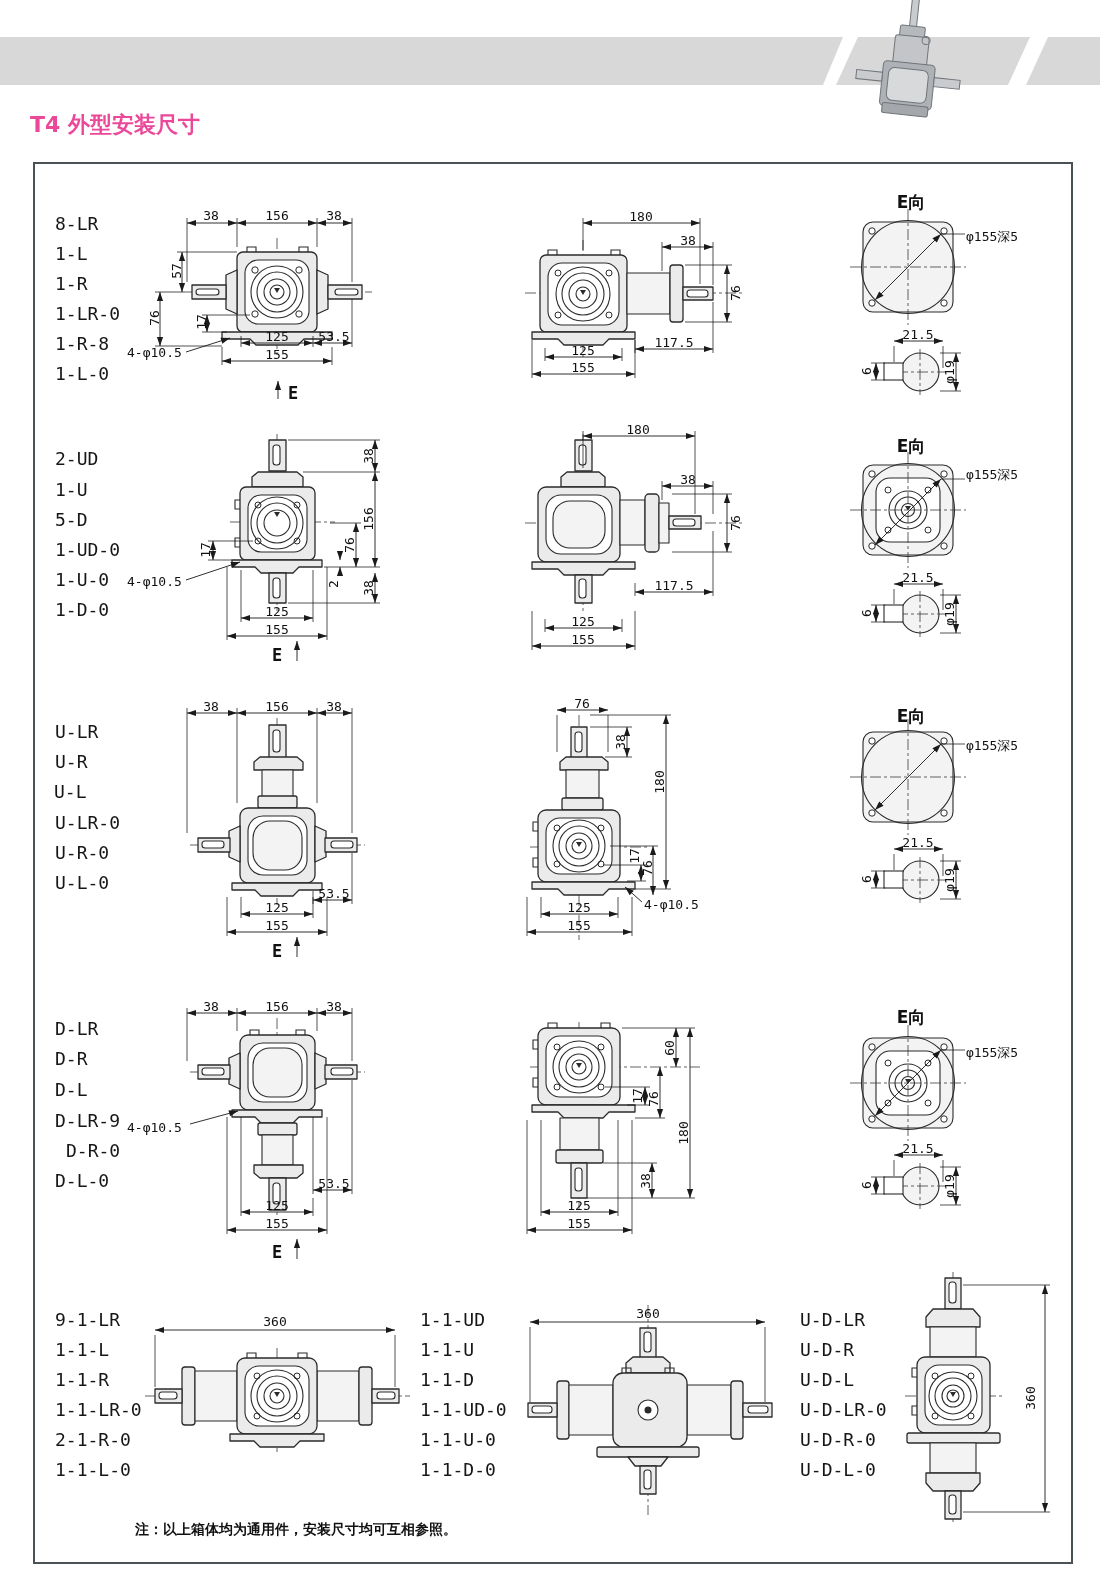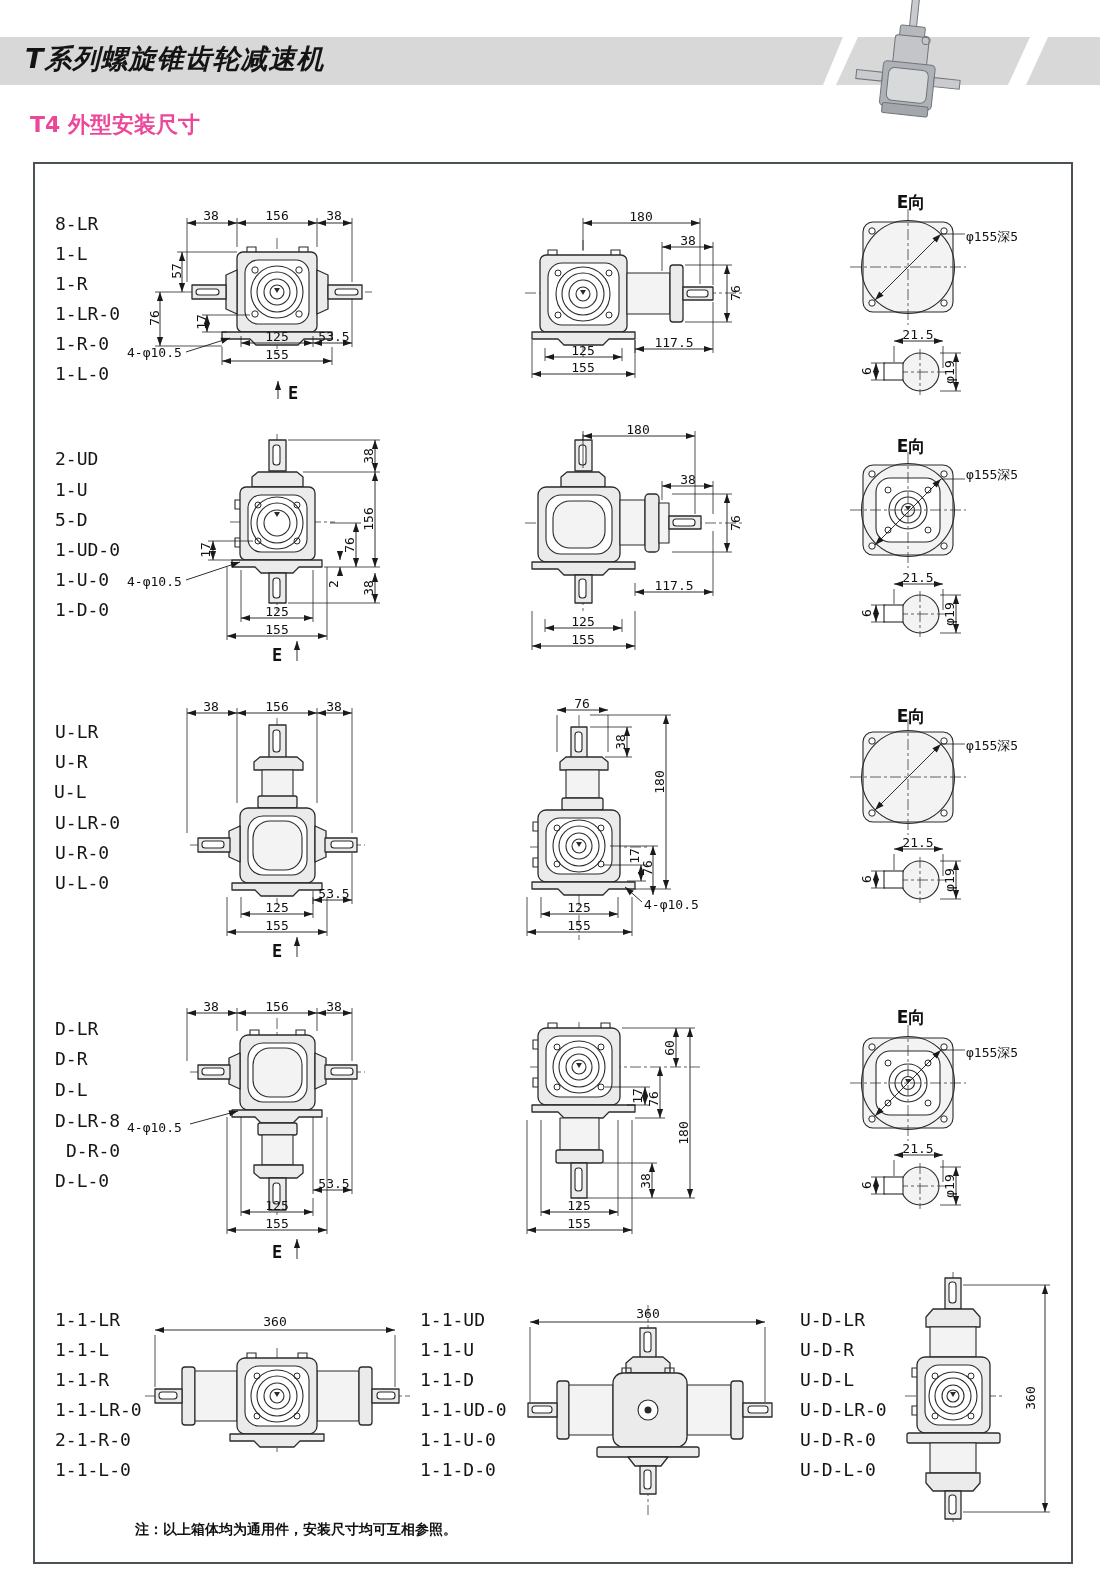--- a/index.html
+++ b/index.html
@@ -34,21 +34,20 @@
   .k{fill:#2b2b2b;}
 </style>
 </head>
 <body>
 
 <div class="page">
 
   <div class="stripe" style="left:0;top:37px;width:843px;height:48px;clip-path:polygon(0 0,100% 0,823px 100%,0 100%);"></div>
   <div class="stripe" style="left:836px;top:37px;width:194px;height:48px;clip-path:polygon(22px 0,194px 0,172px 100%,0 100%);"></div>
   <div class="stripe" style="left:1026px;top:37px;width:74px;height:48px;clip-path:polygon(22px 0,74px 0,74px 100%,0 100%);"></div>
-  <span class="banner-title">T系列螺旋锥齿轮减速机</span>
   <span class="page-title">T4 外型安装尺寸</span>
 
   <svg class="art" style="left:845px;top:0;" width="140" height="125" viewBox="0 0 140 125">
     <g transform="rotate(6 65 60)" stroke="#70757a" stroke-width="1">
       <rect x="61" y="-6" width="7" height="34" fill="#c9cbce"></rect>
       <rect x="52" y="26" width="25" height="11" rx="2" fill="#b6b9bc"></rect>
       <rect x="48" y="36" width="34" height="29" rx="3" fill="#c3c5c8"></rect>
       <circle cx="79" cy="39" r="4" fill="none"></circle>
       <rect x="39" y="63" width="52" height="45" rx="4" fill="#aeb1b5"></rect>
       <rect x="45" y="69" width="40" height="33" rx="6" fill="#d7d9db"></rect>
@@ -524,21 +523,21 @@
       <path class="e" d="M963,1285 H1050 M963,1512 H1050"></path>
       <path class="d" marker-start="url(#ar)" marker-end="url(#ar)" d="M1045,1285 V1512"></path>
     </g>
   </svg>
 
   <div>
     <span class="model" style="left:55px;top:213px">8-LR</span>
     <span class="model" style="left:55px;top:243px">1-L</span>
     <span class="model" style="left:55px;top:273px">1-R</span>
     <span class="model" style="left:55px;top:303px">1-LR-0</span>
-    <span class="model" style="left:55px;top:333px">1-R-0</span>
+    <span class="model" style="left:55px;top:333px">1-R-8</span>
     <span class="model" style="left:55px;top:363px">1-L-0</span>
     <span class="t" style="left:211px;top:208px">38</span>
     <span class="t" style="left:277px;top:208px">156</span>
     <span class="t" style="left:334px;top:208px">38</span>
     <span class="tv" style="left:176px;top:271px">57</span>
     <span class="tv" style="left:154px;top:318px">76</span>
     <span class="tv" style="left:201px;top:322px">17</span>
     <span class="tl" style="left:127px;top:345px">4-φ10.5</span>
     <span class="t" style="left:277px;top:329px">125</span>
     <span class="t" style="left:334px;top:329px">53.5</span>
@@ -613,21 +612,21 @@
     <span class="tl" style="left:966px;top:737px">φ155深5</span>
     <span class="t" style="left:918px;top:835px">21.5</span>
     <span class="tv" style="left:866px;top:879px">6</span>
     <span class="tv" style="left:949px;top:880px">φ19</span>
   </div>
 
   <div>
     <span class="model" style="left:55px;top:1018px">D-LR</span>
     <span class="model" style="left:55px;top:1048px">D-R</span>
     <span class="model" style="left:55px;top:1079px">D-L</span>
-    <span class="model" style="left:55px;top:1110px">D-LR-8</span>
+    <span class="model" style="left:55px;top:1110px">D-LR-9</span>
     <span class="model" style="left:66px;top:1140px">D-R-0</span>
     <span class="model" style="left:55px;top:1170px">D-L-0</span>
     <span class="t" style="left:211px;top:999px">38</span>
     <span class="t" style="left:277px;top:999px">156</span>
     <span class="t" style="left:334px;top:999px">38</span>
     <span class="tl" style="left:127px;top:1120px">4-φ10.5</span>
     <span class="t" style="left:334px;top:1176px">53.5</span>
     <span class="t" style="left:277px;top:1198px">125</span>
     <span class="t" style="left:277px;top:1216px">155</span>
     <span class="earrow" style="left:272px;top:1242px">E</span>
@@ -639,21 +638,21 @@
     <span class="t" style="left:579px;top:1198px">125</span>
     <span class="t" style="left:579px;top:1216px">155</span>
     <span class="ev" style="left:911px;top:1006px">E向</span>
     <span class="tl" style="left:966px;top:1044px">φ155深5</span>
     <span class="t" style="left:918px;top:1141px">21.5</span>
     <span class="tv" style="left:866px;top:1185px">6</span>
     <span class="tv" style="left:949px;top:1186px">φ19</span>
   </div>
 
   <div>
-    <span class="model" style="left:55px;top:1309px">1-1-LR</span>
+    <span class="model" style="left:55px;top:1309px">9-1-LR</span>
     <span class="model" style="left:55px;top:1339px">1-1-L</span>
     <span class="model" style="left:55px;top:1369px">1-1-R</span>
     <span class="model" style="left:55px;top:1399px">1-1-LR-0</span>
     <span class="model" style="left:55px;top:1429px">2-1-R-0</span>
     <span class="model" style="left:55px;top:1459px">1-1-L-0</span>
     <span class="t" style="left:275px;top:1314px">360</span>
 
     <span class="model" style="left:420px;top:1309px">1-1-UD</span>
     <span class="model" style="left:420px;top:1339px">1-1-U</span>
     <span class="model" style="left:420px;top:1369px">1-1-D</span>

